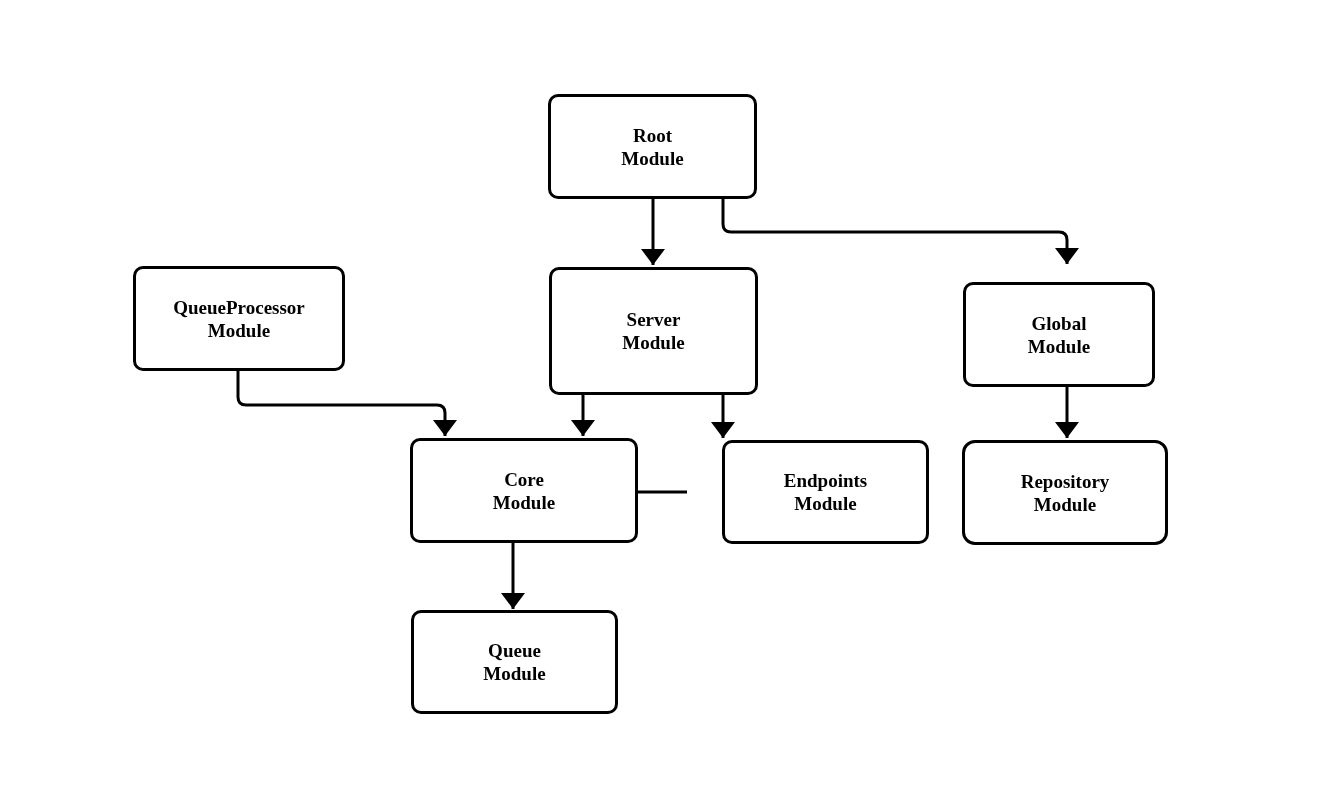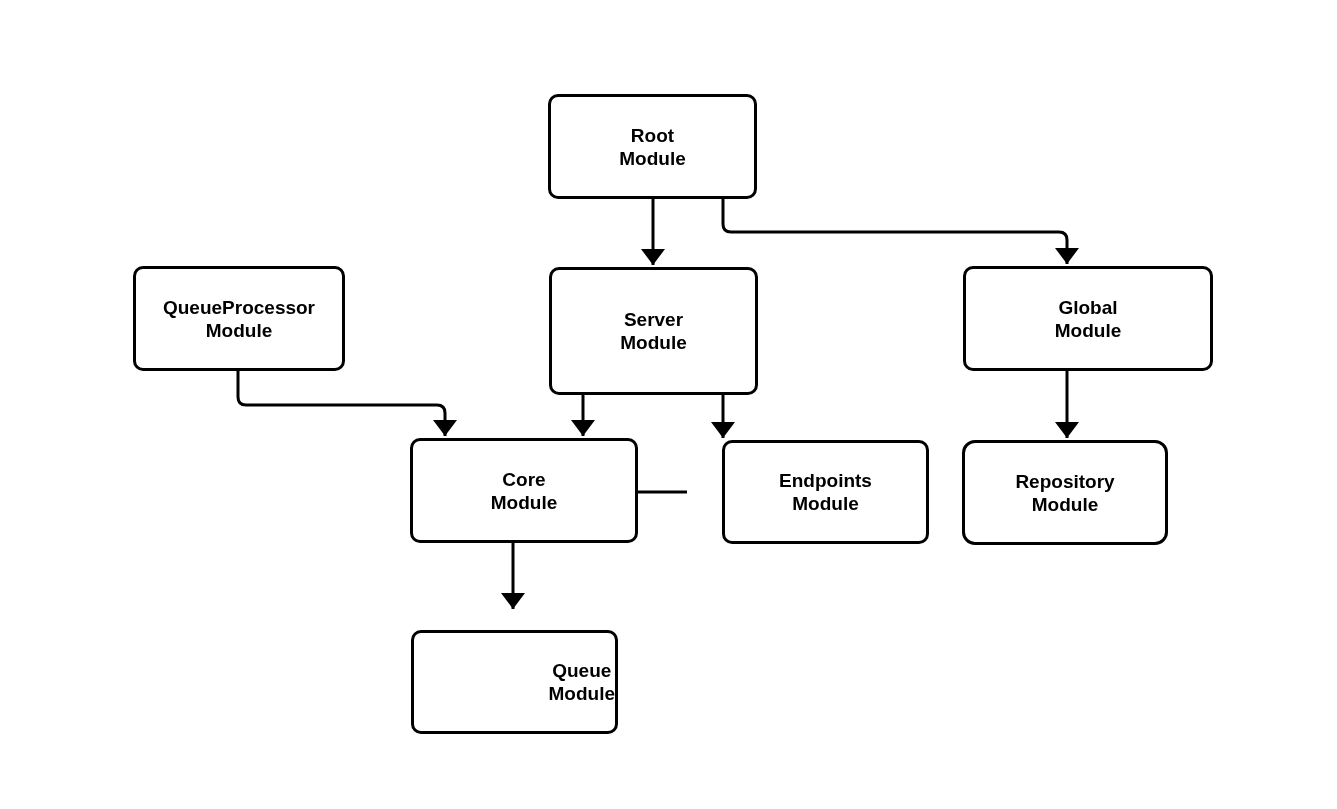--- a/index.html
+++ b/index.html
@@ -7,21 +7,21 @@
     --bg:#ffffff;
     --text:#000000;
   }
   html,body{margin:0;padding:0;background:var(--bg);}
   .canvas{
     position:relative;
     width:1337px;
     height:809px;
     background:var(--bg);
     overflow:hidden;
-    font-family:Liberation Sans, sans-serif;
+    font-family:Liberation Serif, serif;
   }
   .edges{
     position:absolute;
     left:0;top:0;
     width:1337px;height:809px;
   }
   .edge{
     fill:none;
     stroke:var(--stroke);
     stroke-width:3;
@@ -75,34 +75,34 @@
 Module</span>
       </div>
       <div class="node" style="left: 133px; top: 266px; width: 212px; height: 105px;">
         <span class="node-label">QueueProcessor
 Module</span>
       </div>
       <div class="node" style="left: 549px; top: 267px; width: 209px; height: 128px;">
         <span class="node-label">Server
 Module</span>
       </div>
-      <div class="node" style="left: 963px; top: 266px; width: 250px; height: 105px;">
+      <div class="node" style="left: 963px; top: 282px; width: 192px; height: 105px;">
         <span class="node-label">Global
 Module</span>
       </div>
       <div class="node" style="left: 410px; top: 438px; width: 228px; height: 105px;">
         <span class="node-label">Core
 Module</span>
       </div>
       <div class="node" style="left: 687px; top: 440px; width: 207px; height: 104px; margin-left: 35px;">
         <span class="node-label">Endpoints
 Module</span>
       </div>
       <div class="node" style="left: 962px; top: 440px; width: 206px; height: 105px; border-radius: 13px;">
         <span class="node-label">Repository
 Module</span>
       </div>
-      <div class="node" style="left: 411px; top: 630px; width: 207px; height: 104px; justify-content: flex-end;">
+      <div class="node" style="left: 411px; top: 610px; width: 207px; height: 104px;">
         <span class="node-label">Queue
 Module</span>
       </div>
     </div>
 </div>
 
 </body></html>

